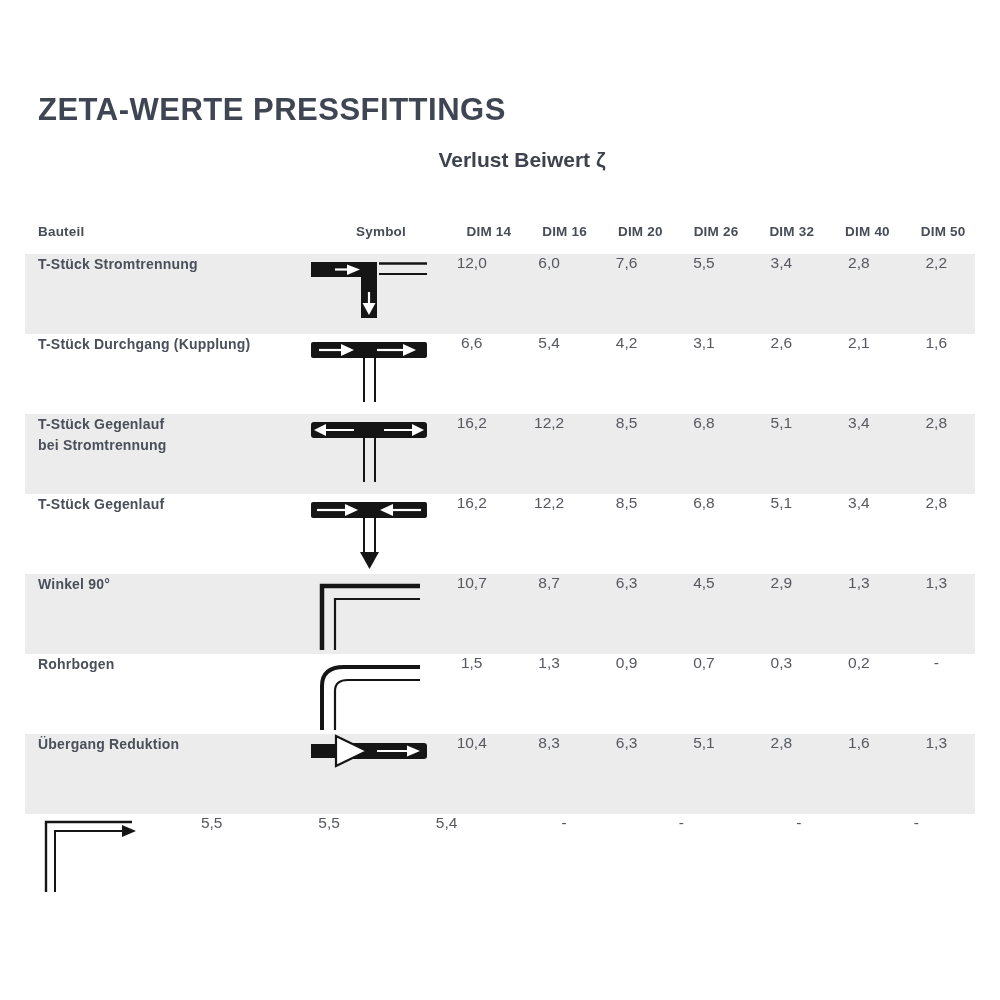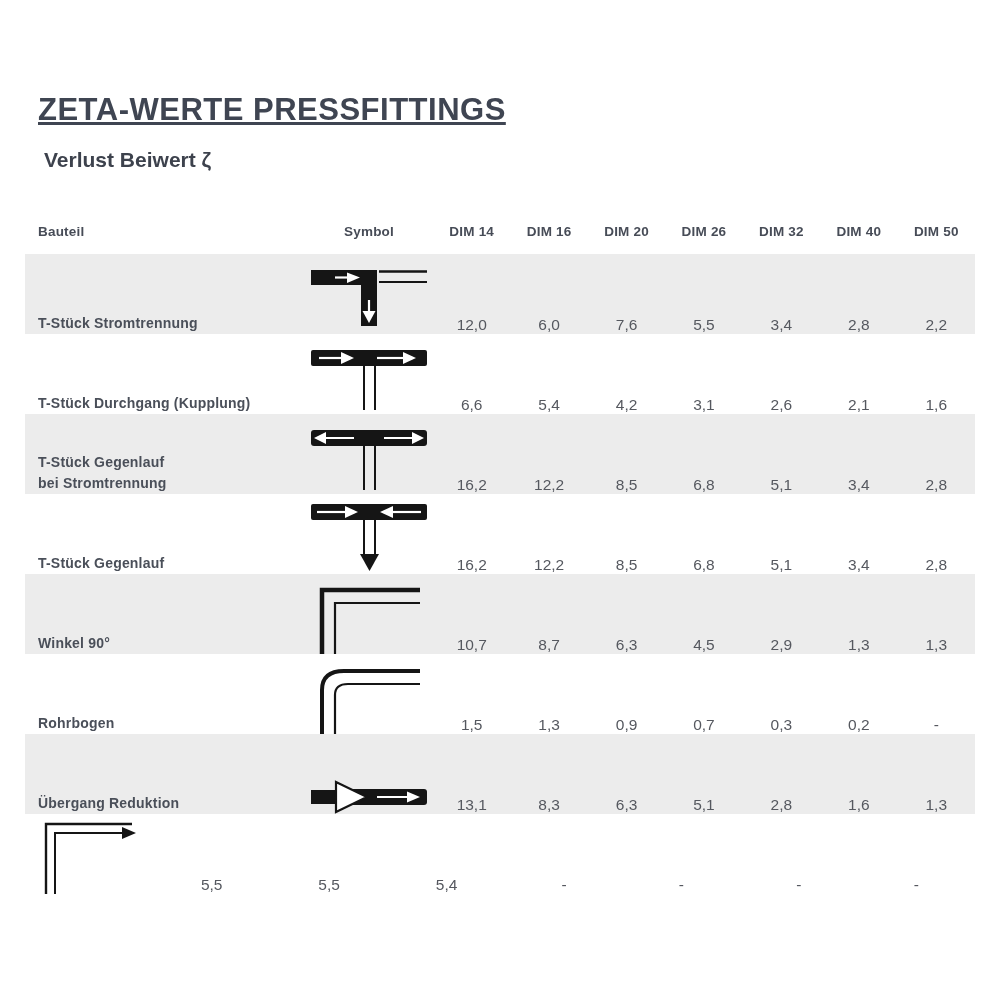--- a/index.html
+++ b/index.html
@@ -5,34 +5,34 @@
   html,body{margin:0;padding:0;}
   body{
     width:1000px;height:1000px;background:#ffffff;
     font-family:"Liberation Sans", sans-serif;
     color:#4a4f59;
   }
   .page-title{
     margin:92px 0 0 38px;
     font-size:31px;font-weight:700;letter-spacing:.5px;
     color:#3f4552;
-    text-decoration:underline;
   }
   .page-subtitle{
     margin:20px 0 0 44px;
     font-size:21px;font-weight:700;
     color:#3d424d;
+    text-align:center;
   }
   .zeta-table{width:950px;margin:36px auto 0 auto;}
   .thead{
     display:flex;height:46px;align-items:center;
-    font-size:13.5px;font-weight:700;color:#474c57;letter-spacing:.2px;
+    font-size:13.5px;font-weight:700;color:#474c57;letter-spacing:.2px;gap:12px;
   }
   .trow{
-    display:flex;height:80px;align-items:flex-end;
+    display:flex;height:80px;align-items:flex-start;
     font-size:15.5px;color:#55585f;
   }
   .trow.alt{background:#ececec;}
   .col-bauteil{
     width:280px;box-sizing:border-box;padding-left:13px;
     text-align:left;
   }
   .trow .col-bauteil{
     font-weight:700;color:#4a4f59;font-size:14px;line-height:1.5;letter-spacing:.2px;
   }
@@ -208,21 +208,21 @@
       </div>
       <div class="col-symbol">
         <svg width="120" height="34" viewBox="0 0 120 34">
           <rect class="sym" x="2" y="10" width="30" height="14"></rect>
           <rect class="sym" x="40" y="9" width="78" height="16" rx="3"></rect>
           <polygon points="27,2 27,32 58,17" fill="#ffffff" stroke="#151515" stroke-width="2.2"></polygon>
           <line x1="68" y1="17" x2="98" y2="17" stroke="#ffffff" stroke-width="2"></line>
           <polygon points="98,11.5 98,22.5 111,17" fill="#ffffff"></polygon>
         </svg>
       </div>
-      <div class="col-dim">13,1</div>
+      <div class="col-dim">10,4</div>
       <div class="col-dim">8,3</div>
       <div class="col-dim">6,3</div>
       <div class="col-dim">5,1</div>
       <div class="col-dim">2,8</div>
       <div class="col-dim">1,6</div>
       <div class="col-dim">1,3</div>
     </div>
 
     <div class="trow">
       <div class="col-symbol">

